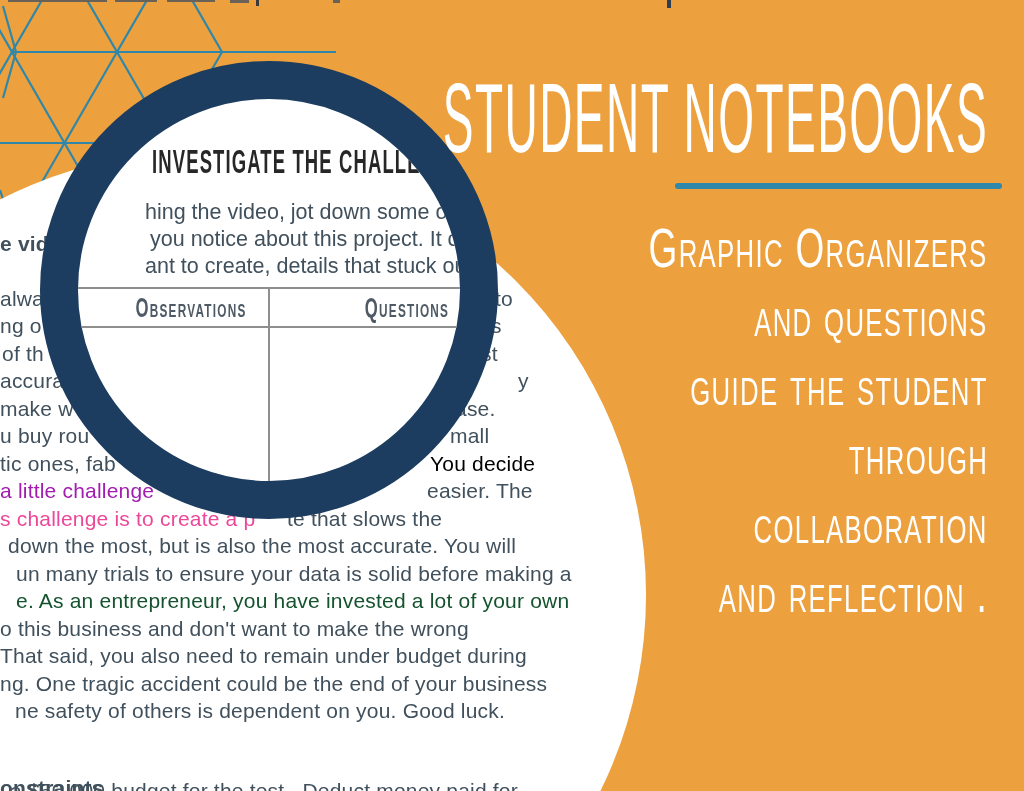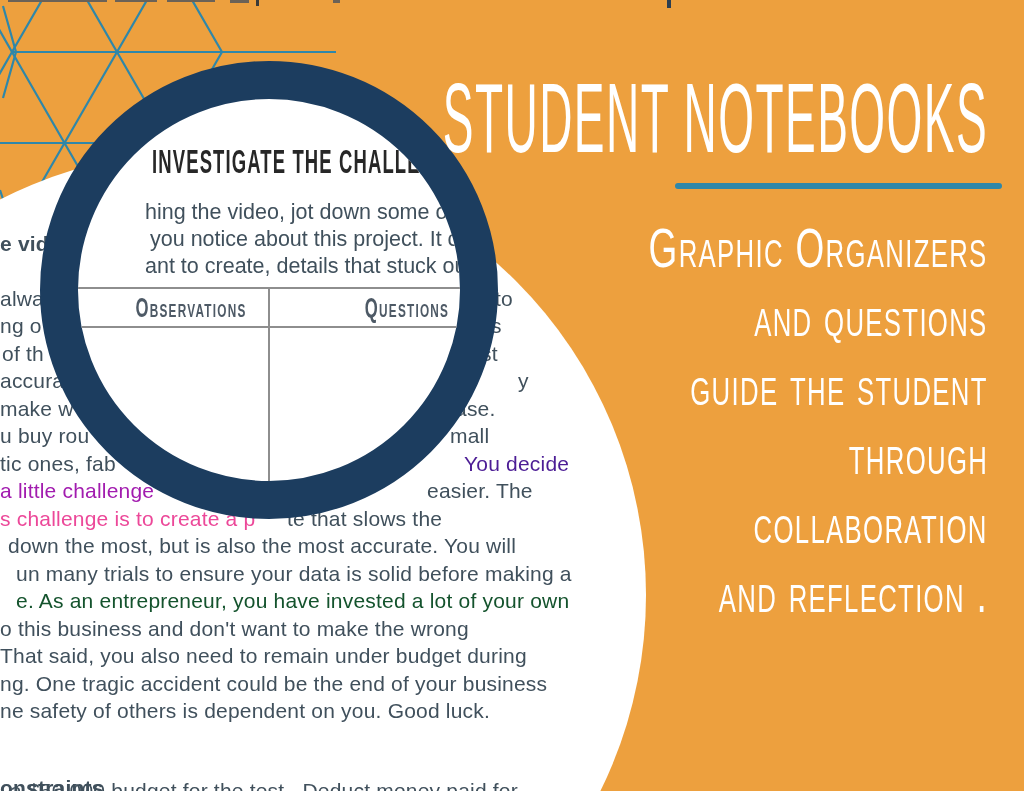--- a/index.html
+++ b/index.html
@@ -69,32 +69,32 @@
       <div class="doc-line" style="left: 466px; top: 314px; color: rgb(64, 80, 92);">. As</div>
       <div class="doc-line" style="left: 2px; top: 342px; color: rgb(64, 80, 92);">of th</div>
       <div class="doc-line" style="left: 481px; top: 342px; color: rgb(64, 80, 92);">st</div>
       <div class="doc-line" style="left: 0px; top: 369px; color: rgb(64, 80, 92);">accura</div>
       <div class="doc-line" style="left: 518px; top: 369px; color: rgb(64, 80, 92);">y</div>
       <div class="doc-line" style="left: 0px; top: 397px; color: rgb(64, 80, 92);">make w</div>
       <div class="doc-line" style="left: 455px; top: 397px; color: rgb(64, 80, 92);">ase.</div>
       <div class="doc-line" style="left: 0px; top: 424px; color: rgb(64, 80, 92);">u buy rou</div>
       <div class="doc-line" style="left: 450px; top: 424px; color: rgb(64, 80, 92);">mall</div>
       <div class="doc-line" style="left: 0px; top: 452px; color: rgb(64, 80, 92);">tic ones, fab</div>
-      <div class="doc-line" style="left: 464px; top: 452px; color: #4c1d95;">You decide</div>
+      <div class="doc-line" style="left: 430px; top: 452px; color: #000000;">You decide</div>
       <div class="doc-line" style="left: 0px; top: 479px; color: #a21caf;">a little challenge</div>
       <div class="doc-line" style="left: 427px; top: 479px; color: rgb(64, 80, 92);">easier. The</div>
       <div class="doc-line" style="left: 0px; top: 507px; color: #ec4899;">s challenge is to create a p</div>
       <div class="doc-line" style="left: 287px; top: 507px; color: rgb(64, 80, 92);">te that slows the</div>
       <div class="doc-line" style="left: 8px; top: 534px; color: rgb(64, 80, 92);">down the most, but is also the most accurate. You will</div>
       <div class="doc-line" style="left: 0px; top: 562px; color: rgb(64, 80, 92); margin-left: 16px;">un many trials to ensure your data is solid before making a</div>
       <div class="doc-line" style="left: 16px; top: 589px; color: #14532d;">e. As an entrepreneur, you have invested a lot of your own</div>
       <div class="doc-line" style="left: 0px; top: 617px; color: rgb(64, 80, 92);">o this business and don't want to make the wrong</div>
       <div class="doc-line" style="left: 0px; top: 644px; color: rgb(64, 80, 92);">That said, you also need to remain under budget during</div>
       <div class="doc-line" style="left: 0px; top: 672px; color: rgb(64, 80, 92);">ng. One tragic accident could be the end of your business</div>
-      <div class="doc-line" style="left: 0px; top: 699px; color: rgb(64, 80, 92);">ne safety of others is dependent on you. Good luck.</div>
+      <div class="doc-line" style="left: 15px; top: 699px; color: rgb(64, 80, 92);">ne safety of others is dependent on you. Good luck.</div>
       <div class="doc-line" style="left: 0px; top: 752px; color: rgb(64, 80, 92); font-weight: 700; margin-top: 24px;">onstraints</div>
       <div class="doc-line" style="left: 10px; top: 779px; color: rgb(64, 80, 92);">a $50,000 budget for the test.  Deduct money paid for</div>
     </div>
 
   <div id="ring" class="abs" style="border-color: rgb(28, 61, 95); background: rgb(255, 255, 255);">
     <div id="lens">
       <div id="lens-title" style="color: rgb(39, 39, 39);">INVESTIGATE THE CHALLENGE</div>
       <div id="lens-paragraph">
           <div class="lens-line" style="left: 67px; top: 101px; color: rgb(64, 80, 92);">hing the video, jot down some observations. This</div>
           <div class="lens-line" style="left: 72px; top: 128px; color: rgb(64, 80, 92);">you notice about this project. It could be ideas of w</div>

